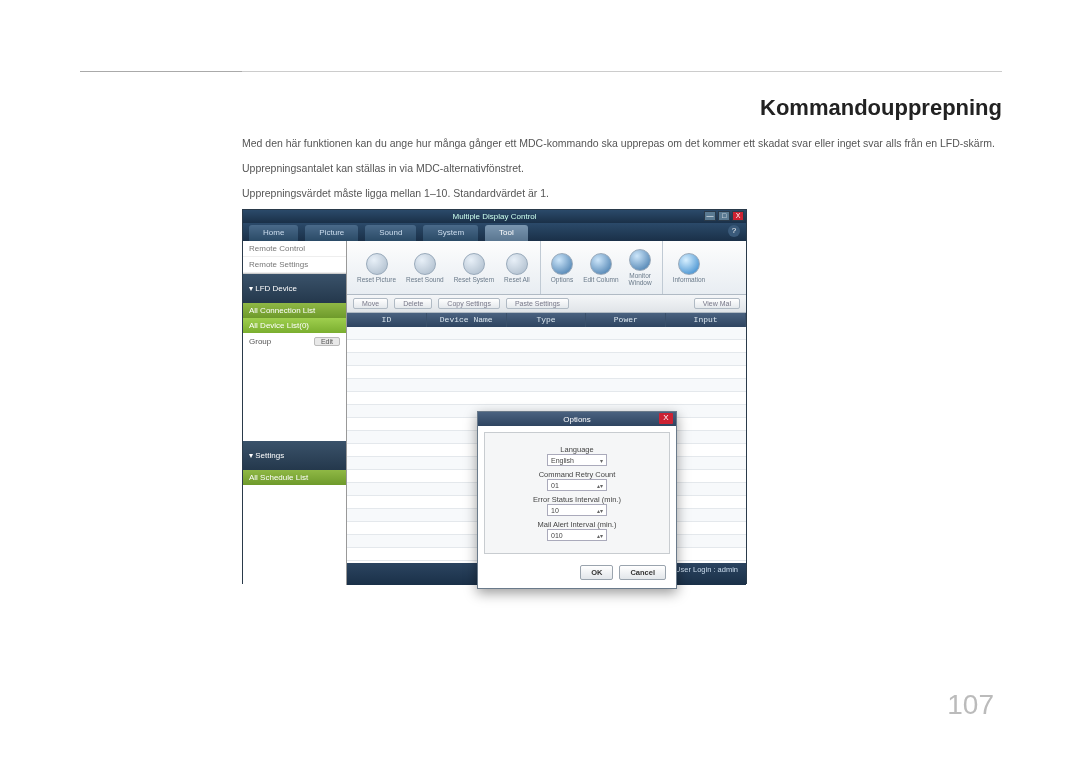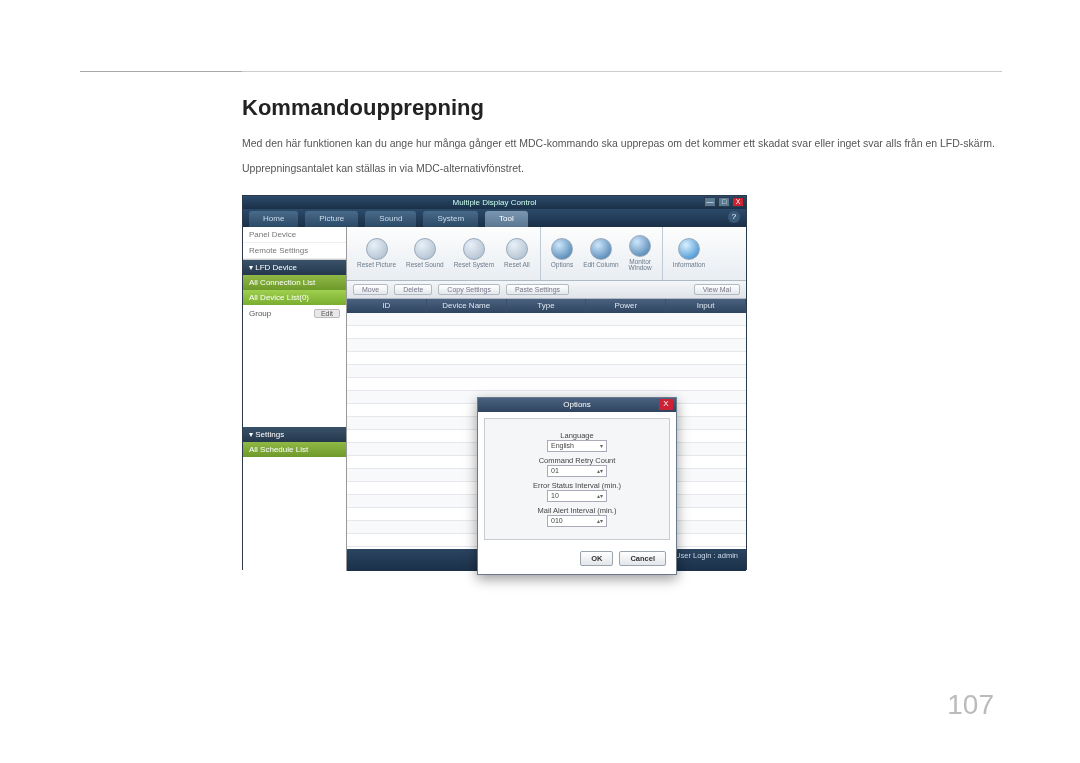--- a/index.html
+++ b/index.html
@@ -1,54 +1,54 @@
 <!DOCTYPE html>
 <html><head>
 <meta charset="utf-8">
 <style>
   * { margin:0; padding:0; box-sizing:border-box; }
   body { width:1080px; height:763px; background:#fff; font-family:Arial,Helvetica,sans-serif; color:#333; position:relative; }
   .side-rule { position:absolute; left:80px; top:0; width:162px; height:72px; border-bottom:1px solid #aaa; }
   .top-rule { position:absolute; left:242px; top:71px; width:760px; height:1px; background:#ccc; }
   .content { position:absolute; left:242px; top:95px; width:760px; }
-  h2 { font-size:22px; font-weight:600; color:#222; margin-bottom:14px; }
+  h2 { font-size:22px; font-weight:600; color:#222; margin-bottom:14px;text-align:right; }
   .para { font-size:10.5px; color:#555; line-height:1.6; margin-bottom:8px; }
   .pgnum { position:absolute; right:86px; bottom:42px; font-size:28px; color:#bbb; font-weight:300; }
   
-  .app { width:505px; height:375px; border:1px solid #2a3a4a; background:#1a2a3a; margin-top:18px; font-size:8px; color:#ddd; position:relative; }
+  .app { width:505px; height:375px; border:1px solid #2a3a4a; background:#1a2a3a; margin-top:8px; font-size:8px; color:#ddd; position:relative; }
   .titlebar { height:13px; background:linear-gradient(#2b4a6a,#1a3048); display:flex; align-items:center; justify-content:center; position:relative; }
   .titlebar .tbtext { color:#cfe; font-size:8px; }
   .winbtns { position:absolute; right:2px; top:1px; display:flex; gap:2px; }
   .winbtn { width:12px; height:10px; background:#5a7a92; border:1px solid #2a3a4a; font-size:7px; line-height:8px; text-align:center; color:#fff; }
   .winbtn.close { background:#c23; }
   .tabs { height:18px; background:linear-gradient(#2b4a6a,#1a3048); display:flex; align-items:flex-end; padding-left:6px; gap:7px; position:relative; }
   .tab { height:16px; padding:0 14px; background:linear-gradient(#4a6a8a,#2a4a66); border-radius:3px 3px 0 0; color:#cde; line-height:16px; }
   .tab.active { background:linear-gradient(#7a96b0,#5a7690); color:#fff; }
   .helpbtn { position:absolute; right:6px; top:2px; width:12px; height:12px; border-radius:50%; background:#3a5a7a; color:#fff; text-align:center; line-height:12px; }
   .mainrow { display:flex; height:344px; }
   .sidebar { width:104px; background:#fff; border-right:1px solid #999; display:flex; flex-direction:column; }
   .sidetop { background:#fff; border-bottom:1px solid #ccc; }
   .sideitem { padding:3px 6px; color:#777; border-bottom:1px solid #eee; }
-  .sidehdr { background:linear-gradient(#3a526a,#24384c); color:#fff; padding:3px 6px; }
+  .sidehdr { background:linear-gradient(#3a526a,#24384c); color:#fff; padding:10px 6px; }
   .sidesel { background:linear-gradient(#8fb845,#6e9a2b); color:#fff; padding:3px 6px; }
   .sidegreen { background:linear-gradient(#9fcf4e,#7aae2f); color:#fff; padding:3px 6px; display:flex; justify-content:space-between; }
   .grouparea { flex:1; background:#fff; padding:4px 6px; color:#555; display:flex; justify-content:space-between; align-items:flex-start; }
   .grouparea .ed { background:#e8e8e8; border:1px solid #bbb; padding:0 6px; border-radius:2px; font-size:7px; }
   .mainarea { flex:1; background:#fff; display:flex; flex-direction:column; position:relative; }
   .toolbar { height:54px; background:linear-gradient(#fdfdfd,#e8edf2); border-bottom:1px solid #b0bac4; display:flex; align-items:center; }
   .tbgroup { display:flex; gap:10px; padding:0 10px; border-right:1px solid #c0cad4; height:100%; align-items:center; }
   .tbitem { display:flex; flex-direction:column; align-items:center; gap:2px; color:#6a7a8a; }
   .tbicon { width:22px; height:22px; border-radius:50%; background:radial-gradient(circle at 35% 30%, #e8f0f8, #a8b8c8); border:1px solid #9ab; }
   .tbicon.gear { background:radial-gradient(circle at 35% 30%, #cde6fa, #3a72a6); }
   .tbicon.info { background:radial-gradient(circle at 35% 30%, #d8f0ff, #2a80c8); }
   .tblabel { font-size:6.5px; line-height:1; text-align:center; }
   .actionbar { height:18px; background:linear-gradient(#f4f6f8,#e0e4e8); border-bottom:1px solid #b0bac4; display:flex; align-items:center; gap:6px; padding:0 6px; }
   .abtn { background:linear-gradient(#fff,#e4e8ec); border:1px solid #b0bac4; border-radius:2px; padding:1px 8px; color:#778; font-size:7px; }
   .abtn.right { margin-left:auto; }
-  .colhdr { height:14px; background:linear-gradient(#4a6280,#2e4460); display:flex; color:#dde8f0; }
+  .colhdr { height:14px; background:linear-gradient(#4a6280,#2e4460); display:flex; color:#dde8f0;font-family:Liberation Mono, monospace; }
   .colhdr div { flex:1; text-align:center; line-height:14px; border-right:1px solid #3a506a; }
   .grid { flex:1; background:#fff; position:relative; }
   .gridrow { height:13px; border-bottom:1px solid #e4e8ec; }
   .gridrow:nth-child(odd){ background:#f7f9fb; }
   .statusbar { height:22px; background:linear-gradient(#2b4460,#1a3048); color:#cde; text-align:right; padding-right:8px; line-height:13px; font-size:7.5px; }
   
   .dialog { position:absolute; left:130px; top:84px; width:200px; background:#fff; border:1px solid #6a7a8a; box-shadow:0 4px 12px rgba(0,0,0,.4); }
   .dlgtitle { height:14px; background:linear-gradient(#4a6280,#2e4460); color:#fff; display:flex; align-items:center; justify-content:center; position:relative; }
   .dlgclose { position:absolute; right:3px; top:1px; width:14px; height:11px; background:#c23; color:#fff; text-align:center; line-height:10px; border-radius:1px; }
   .dlgbody { background:#f5f6f7; padding:8px 10px; border:1px solid #c8ccd0; margin:6px; }
@@ -62,20 +62,21 @@
 </head>
 <body>
 
 <div class="side-rule"></div>
 <div class="top-rule"></div>
 
 <div class="content">
   <h2>Kommandoupprepning</h2>
   <p class="para">Med den här funktionen kan du ange hur många gånger ett MDC-kommando ska upprepas om det kommer ett skadat svar eller inget svar alls från en LFD-skärm.</p>
   <p class="para">Upprepningsantalet kan ställas in via MDC-alternativfönstret.</p>
+  <p class="para">Upprepningsvärdet måste ligga mellan 1–10. Standardvärdet är 1.</p>
 
   <div class="app">
     <div class="titlebar">
       <span class="tbtext">Multiple Display Control</span>
       <div class="winbtns">
         <div class="winbtn">—</div>
         <div class="winbtn">□</div>
         <div class="winbtn close">X</div>
       </div>
     </div>
@@ -83,21 +84,21 @@
       <div class="tab">Home</div>
       <div class="tab">Picture</div>
       <div class="tab">Sound</div>
       <div class="tab">System</div>
       <div class="tab active">Tool</div>
       <div class="helpbtn">?</div>
     </div>
     <div class="mainrow">
       <div class="sidebar">
         <div class="sidetop">
-          <div class="sideitem">Panel Device</div>
+          <div class="sideitem">Remote Control</div>
           <div class="sideitem">Remote Settings</div>
         </div>
         <div class="sidehdr">▾  LFD Device</div>
         <div class="sidesel">All Connection List</div>
         <div class="sidegreen">
           <span>All Device List(0)</span>
         </div>
         <div class="grouparea">
           <span>Group</span>
           <span class="ed">Edit</span>

